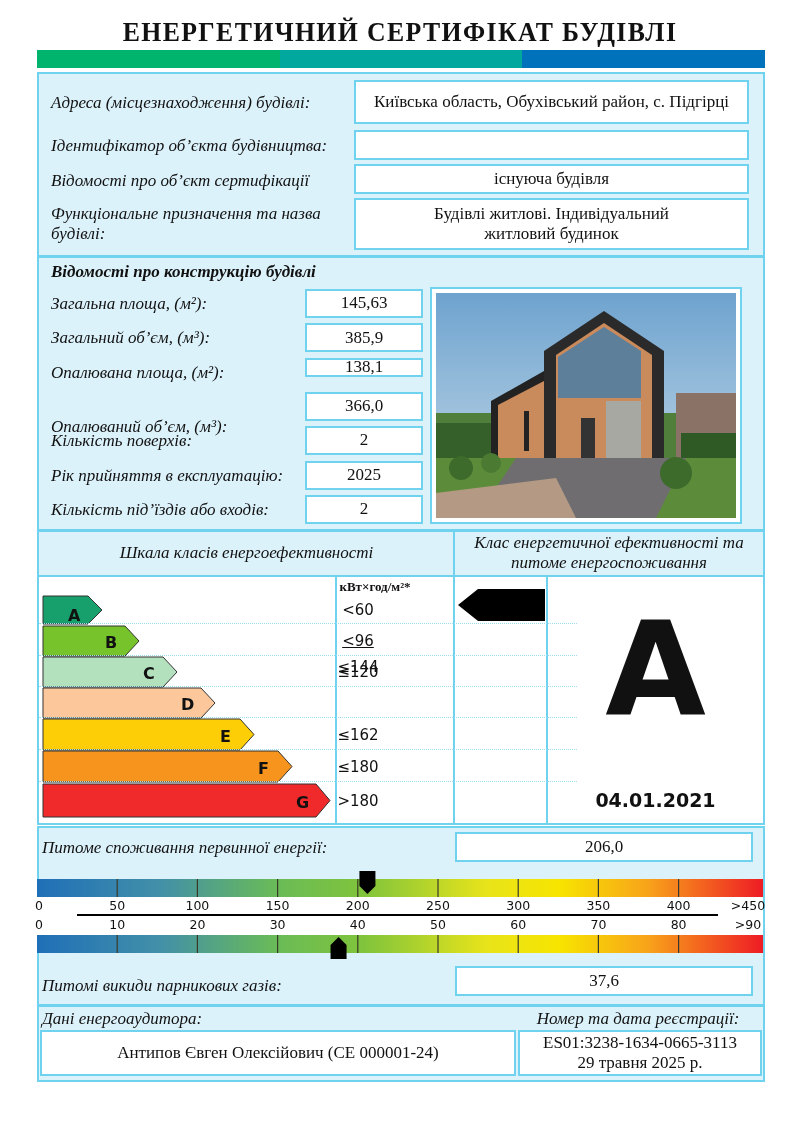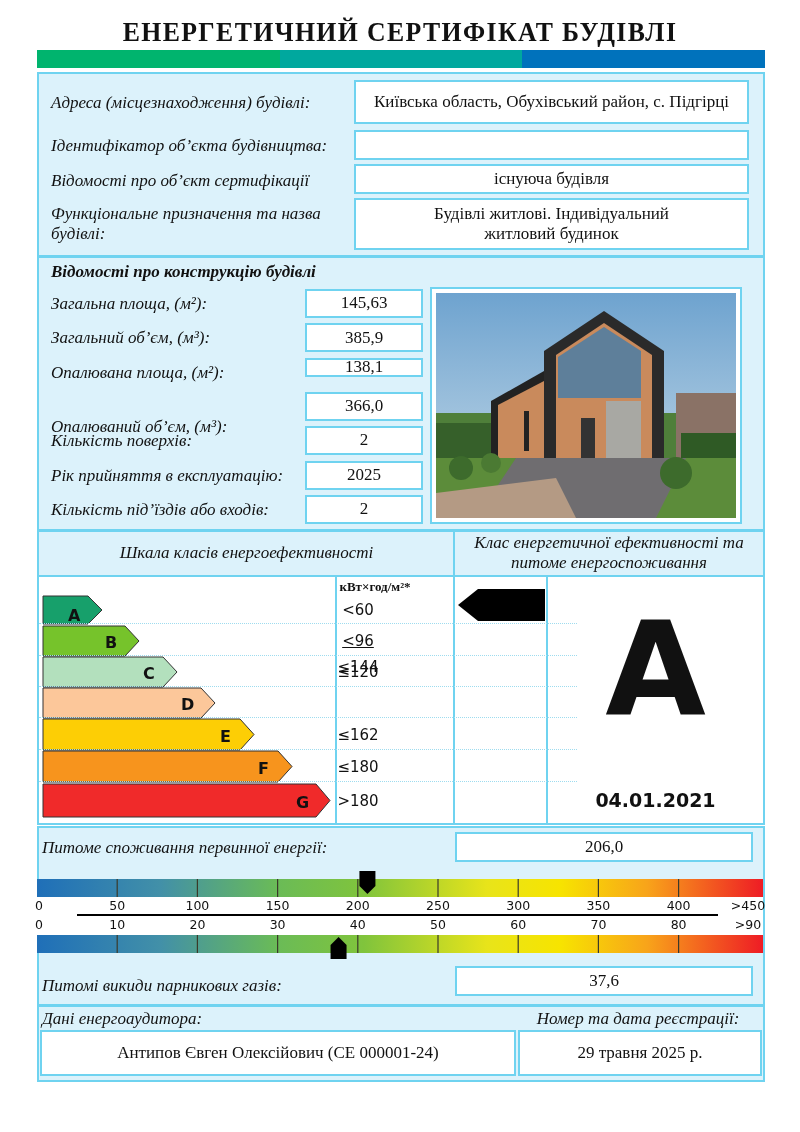--- a/index.html
+++ b/index.html
@@ -205,14 +205,15 @@
   </div>
 
 <div class="lbl" style="left:42px;top:976px;">Питомі викиди парникових газів:</div>
 <div class="box" style="left:455px;top:966px;width:298px;height:30px;">37,6</div>
 
 <div class="panel" style="top:1005px;height:77px;"></div>
 <div class="lbl" style="left:42px;top:1009px;">Дані енергоаудитора:</div>
 <div class="lbl" style="left:520px;top:1009px;width:236px;text-align:center;">Номер та дата реєстрації:</div>
 <div class="box" style="left:40px;top:1030px;width:476px;height:46px;">Антипов Євген Олексійович (СЕ 000001-24)</div>
 <div class="box" style="left:518px;top:1030px;width:244px;height:46px;flex-direction:column;">
+  <span>ES01:3238-1634-0665-3113</span>
   <span>29 травня 2025 р.</span>
 </div>
 
 </body></html>

